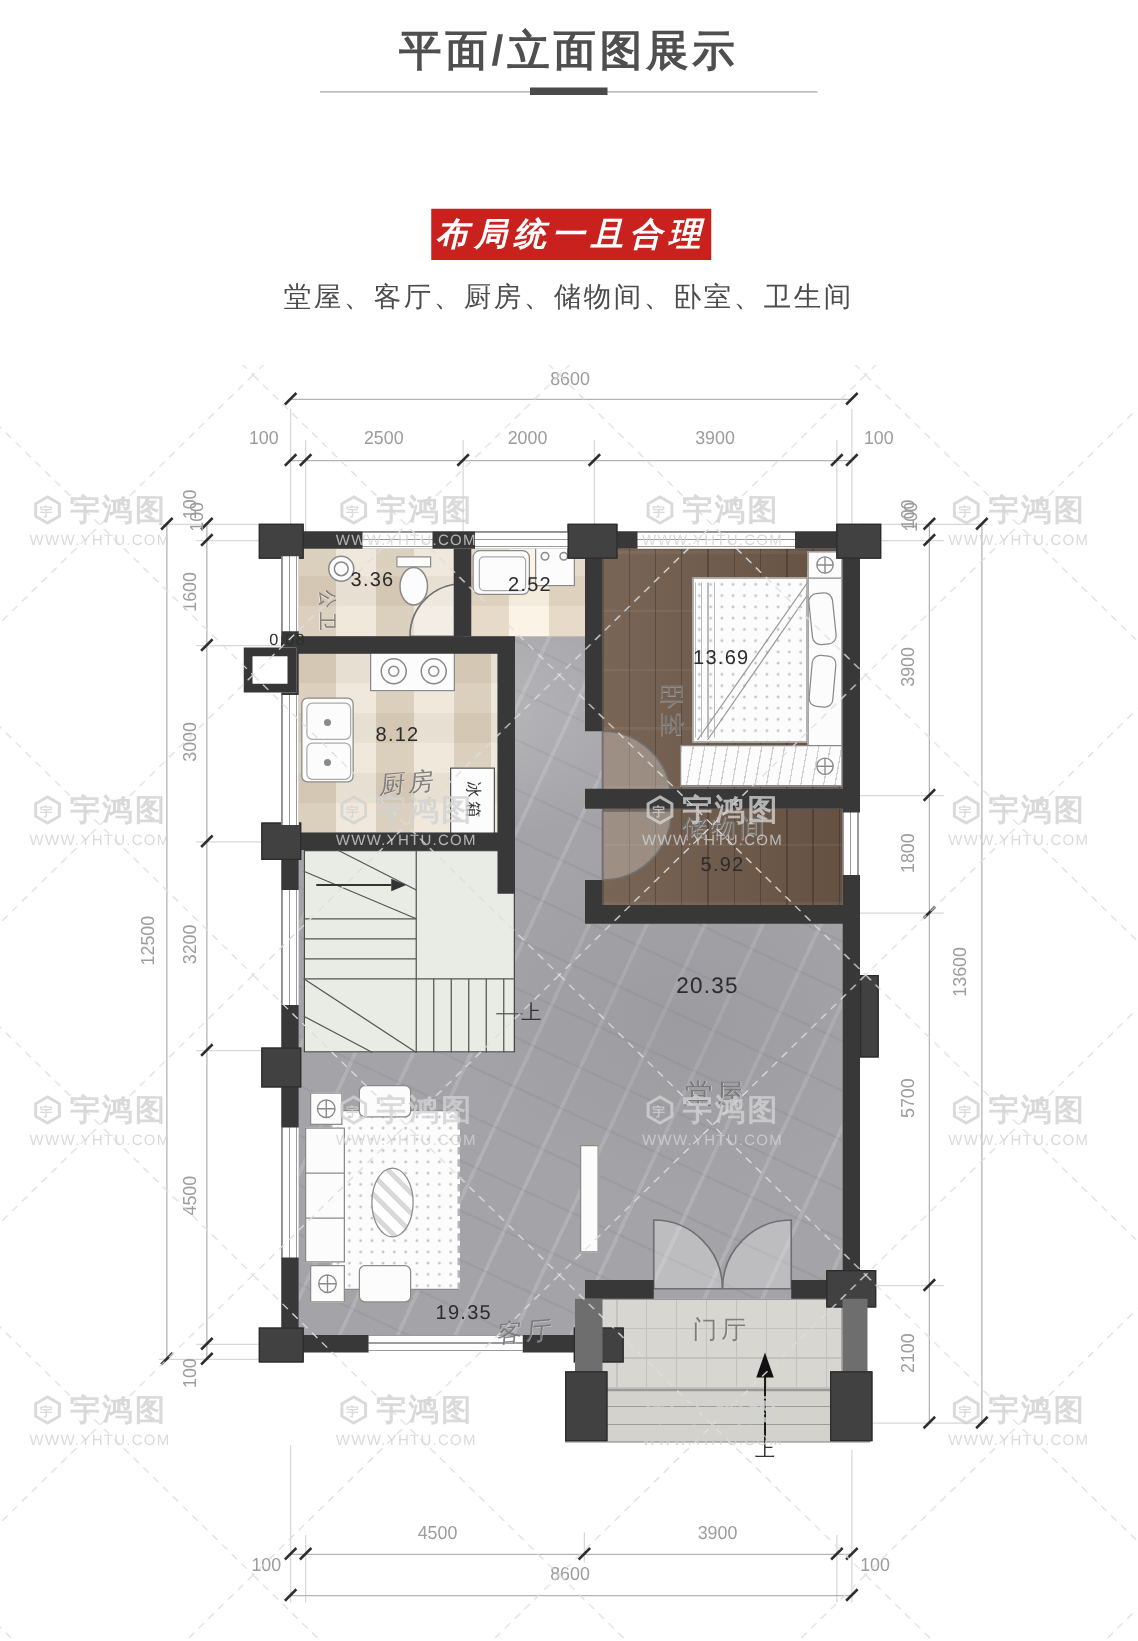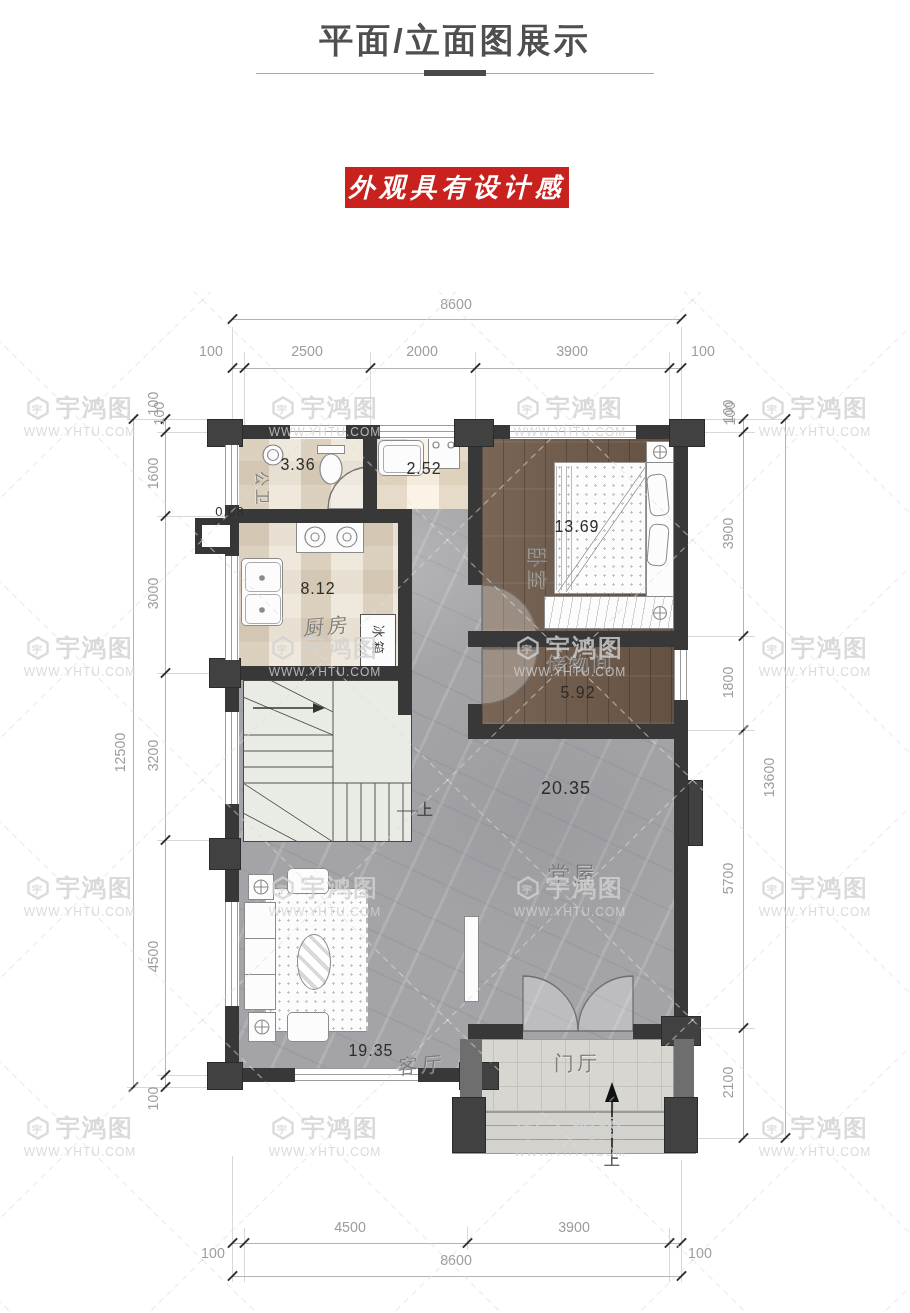--- a/index.html
+++ b/index.html
@@ -65,21 +65,22 @@
   svg.wmgrid{z-index:8;pointer-events:none;}
 </style>
 </head>
 <body>
 
 <div id="canvas">
 
   <div class="abs title">平面/立面图展示</div>
   <div class="abs rule"></div>
   <div class="abs rule-center"></div>
-  <div class="abs banner">外观具有设计感</div>
+  <div class="abs banner">布局统一且合理</div>
+  <div class="abs roomline">堂屋、客厅、厨房、储物间、卧室、卫生间</div>
 
   <div class="abs marble" style="left:239px;top:439px;width:435px;height:629px;z-index:1"></div>
   <div class="abs btile" style="left:239px;top:439px;width:124px;height:70px;z-index:2"></div>
   <div class="abs btile" style="left:377px;top:439px;width:91px;height:70px;z-index:2;filter:brightness(1.05)"></div>
   <div class="abs wood" style="left:482px;top:439px;width:192px;height:192px;z-index:2"></div>
   <div class="abs btile" style="left:239px;top:523px;width:159px;height:143px;z-index:2"></div>
   <div class="abs wood" style="left:482px;top:647px;width:192px;height:77px;z-index:2"></div>
   <div class="abs stairfloor" style="left:243px;top:680px;width:169px;height:162px;z-index:2"></div>
   <div class="abs ptile" style="left:468px;top:1039px;width:206px;height:73px;z-index:2;border:1px solid #9a9a9a;box-sizing:border-box"></div>
   <div class="abs steps" style="left:452px;top:1112px;width:244px;height:42px"></div>

